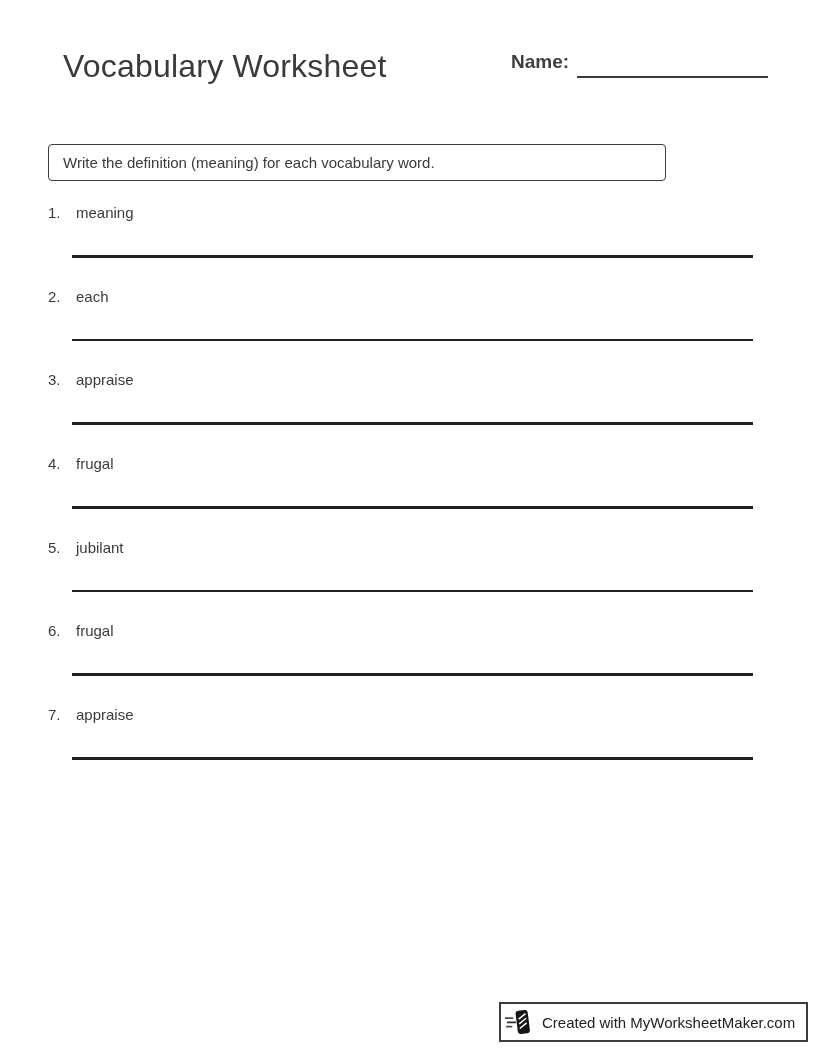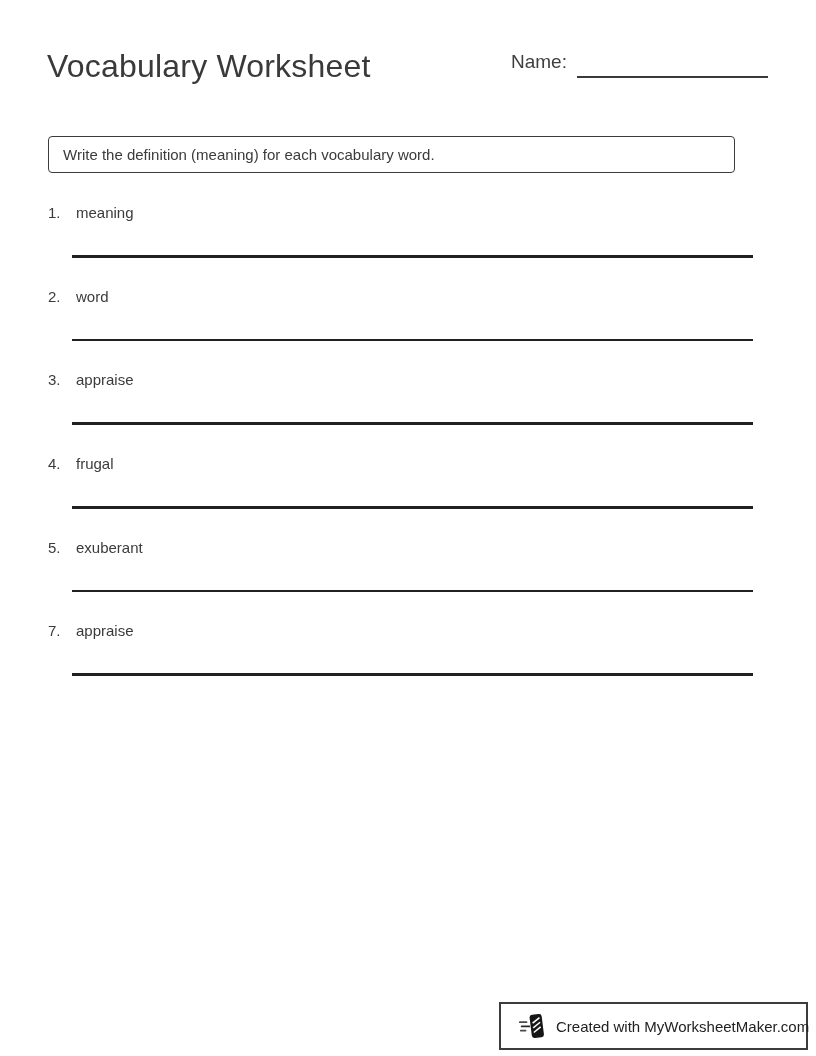--- a/index.html
+++ b/index.html
@@ -9,34 +9,34 @@
     position: relative;
     font-family: "Liberation Sans", sans-serif;
     overflow: hidden;
   }
   .page {
     position: absolute; left: 0; top: 0;
     width: 816px; height: 1056px;
     background: #ffffff;
   }
   .page-title {
-    position: absolute; left: 47px; top: 48px;
+    position: absolute; left: 63px; top: 48px;
     font-size: 32px; font-weight: 400; color: #3a3a3a;
     letter-spacing: 0.2px;
   }
   .name-area { position: absolute; left: 511px; top: 51px; }
-  .name-label { font-size: 19px; color: #3f3f3f; }
+  .name-label { font-size: 19px; color: #3f3f3f; font-weight: bold; }
   .name-line {
     position: absolute; left: 66px; top: 25px;
     width: 191px; height: 0;
     border-bottom: 2px solid #3a3a3a;
   }
   .instruction-box {
-    position: absolute; left: 48px; top: 136px;
-    width: 687px; height: 37px;
+    position: absolute; left: 48px; top: 144px;
+    width: 618px; height: 37px;
     border: 1.5px solid #3c3c3c; border-radius: 4px;
     display: flex; align-items: center;
     padding-left: 14px;
     background: #ffffff;
   }
   .instruction-text { font-size: 15px; color: #3b3b3b; }
   .questions {
     position: absolute; left: 48px; top: 200px;
     width: 720px; list-style: none;
   }
@@ -49,24 +49,24 @@
     font-size: 15px; color: #3b3b3b;
   }
   .q-word { font-size: 15px; color: #3b3b3b; }
   .answer-line {
     position: absolute; left: 24px; top: 55px;
     width: 681px; height: 2.7px;
     background: #212121;
   }
   .footer-box {
     position: absolute; left: 499px; top: 1002px;
-    width: 309px; height: 48px;
+    width: 309px; height: 40px;
     border: 2px solid #3c3c3c;
     display: flex; align-items: center;
-    padding-left: 17px;
+    padding-left: 3px;
     background: #ffffff;
   }
   .footer-icon { width: 30px; height: 32px; margin-right: 8px; flex: 0 0 auto; }
   .footer-text { font-size: 15px; color: #222222; white-space: nowrap; }
 </style>
 </head>
 <body>
 
 <div class="page">
 
@@ -80,33 +80,37 @@
   <div class="instruction-box">
     <span class="instruction-text">Write the definition (meaning) for each vocabulary word.</span>
   </div>
 
   <ol class="questions">
     <li class="question">
       <span class="q-num">1.</span><span class="q-word">meaning</span>
       <span class="answer-line"></span>
     </li>
     <li class="question">
-      <span class="q-num">2.</span><span class="q-word">word</span>
+      <span class="q-num">2.</span><span class="q-word">each</span>
       <span class="answer-line"></span>
     </li>
     <li class="question">
       <span class="q-num">3.</span><span class="q-word">appraise</span>
       <span class="answer-line"></span>
     </li>
     <li class="question">
       <span class="q-num">4.</span><span class="q-word">frugal</span>
       <span class="answer-line"></span>
     </li>
     <li class="question">
-      <span class="q-num">5.</span><span class="q-word">exuberant</span>
+      <span class="q-num">5.</span><span class="q-word">jubilant</span>
+      <span class="answer-line"></span>
+    </li>
+    <li class="question">
+      <span class="q-num">6.</span><span class="q-word">frugal</span>
       <span class="answer-line"></span>
     </li>
     <li class="question">
       <span class="q-num">7.</span><span class="q-word">appraise</span>
       <span class="answer-line"></span>
     </li>
   </ol>
 
   <div class="footer-box">
     <svg class="footer-icon" viewBox="0 0 32 32" aria-hidden="true">

